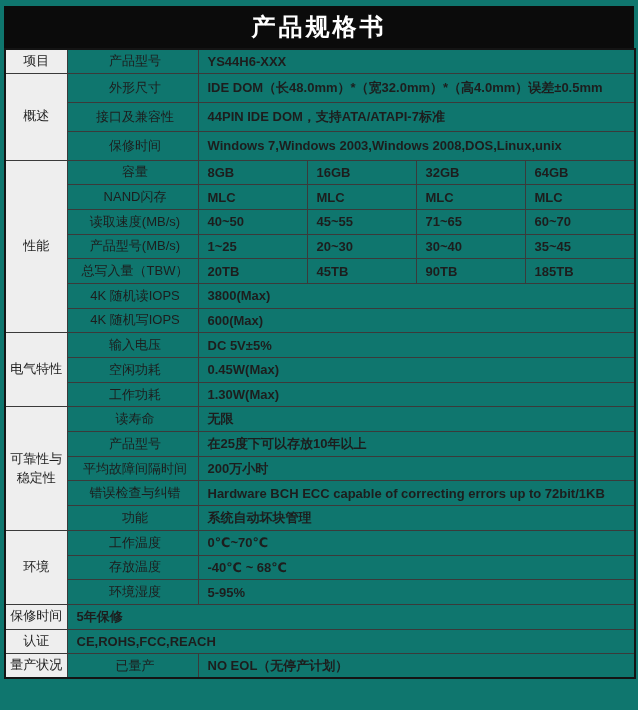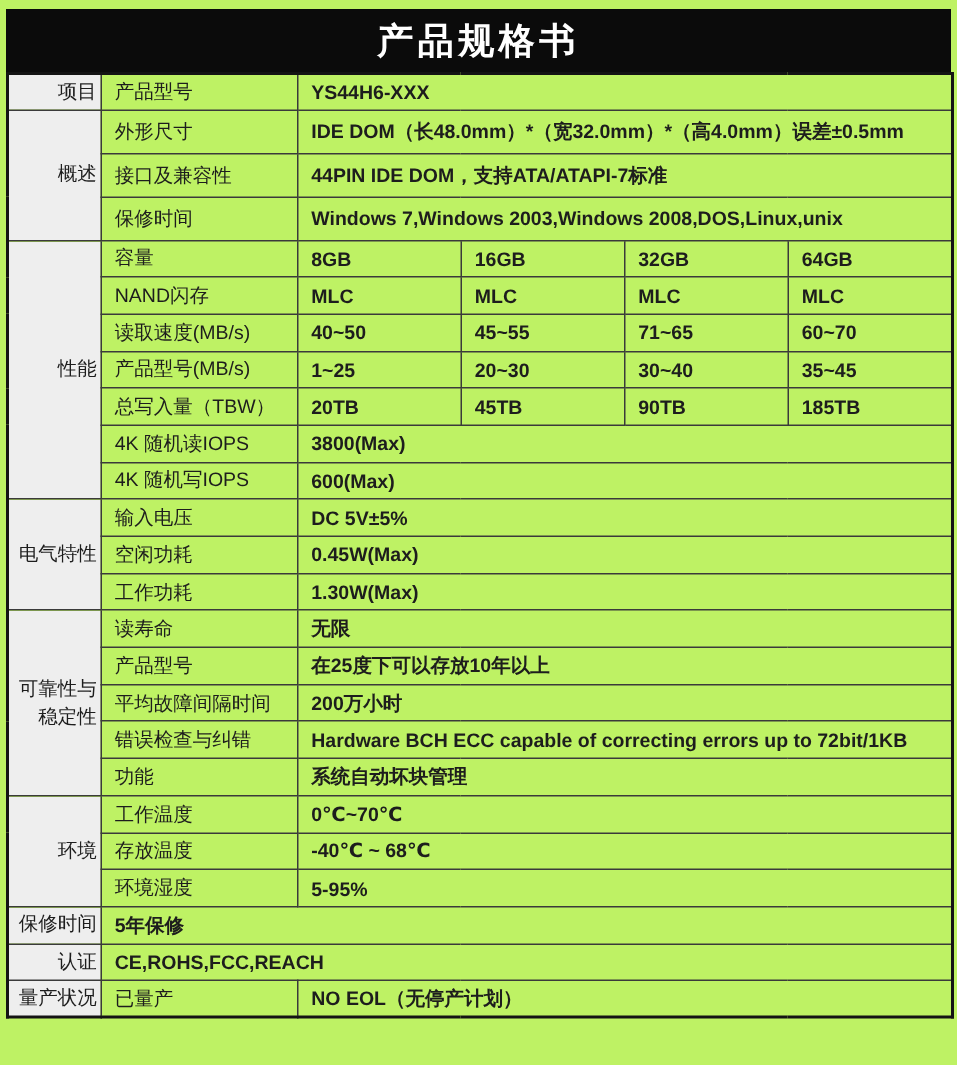--- a/index.html
+++ b/index.html
@@ -9,21 +9,21 @@
     width: 638px;
     height: 710px;
     font-family: "Liberation Sans", "DejaVu Sans", sans-serif;
     -webkit-font-smoothing: antialiased;
   }
   .page {
     position: relative;
     width: 638px;
     height: 710px;
     overflow: hidden;
-    background: #bef264;
+    background: #0f766e;
   }
   .title-bar {
     margin: 6px 4px 0 4px;
     height: 42px;
     background: #0b0b0b;
     color: #ffffff;
     display: flex;
     align-items: center;
     justify-content: center;
     font-size: 24px;
@@ -43,26 +43,26 @@
     border: 1px solid #3a3a3a;
     overflow: hidden;
     white-space: nowrap;
     vertical-align: middle;
   }
   table.spec tr { height: 24.7px; }
   table.spec tr.sec-0 { height: 24px; }
   table.spec tr.sec-1 { height: 29px; }
   td.cat {
     background: #eeeeee;
-    text-align: right;
+    text-align: center;
     padding: 1px 2px;
     line-height: 1.45;
     white-space: normal !important;
   }
-  td.label { padding: 0 4px 0 9px; }
+  td.label { padding: 0 4px 0 9px; text-align: center; }
   td.val   { padding: 0 4px 0 9px; font-weight: bold; }
 </style>
 </head>
 <body>
 
 <div class="page">
   <div class="title-bar">
     <span>产品规格书</span>
   </div>
   <table class="spec">

